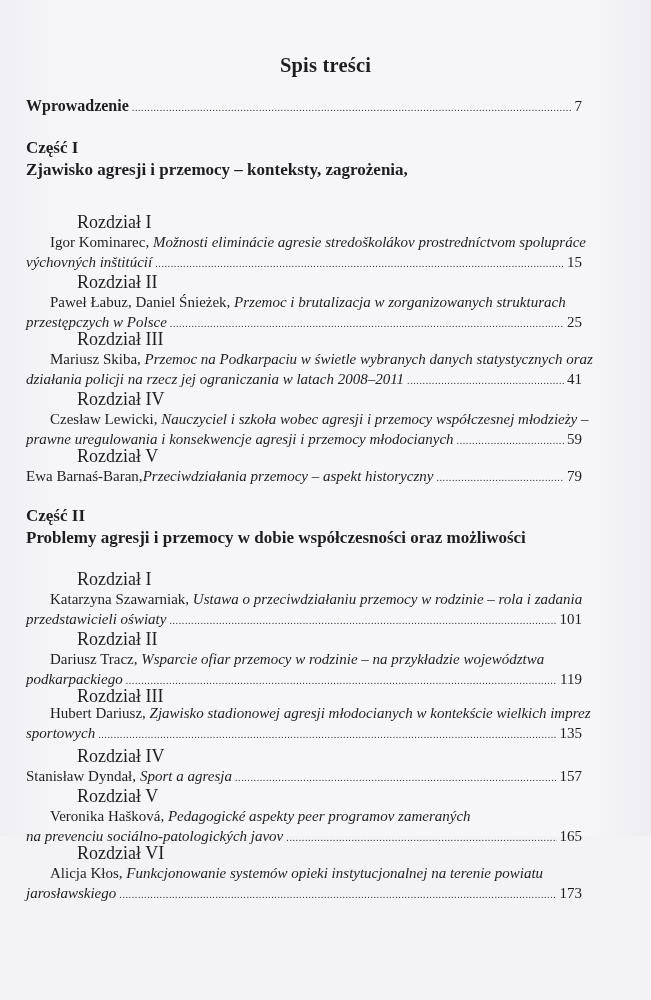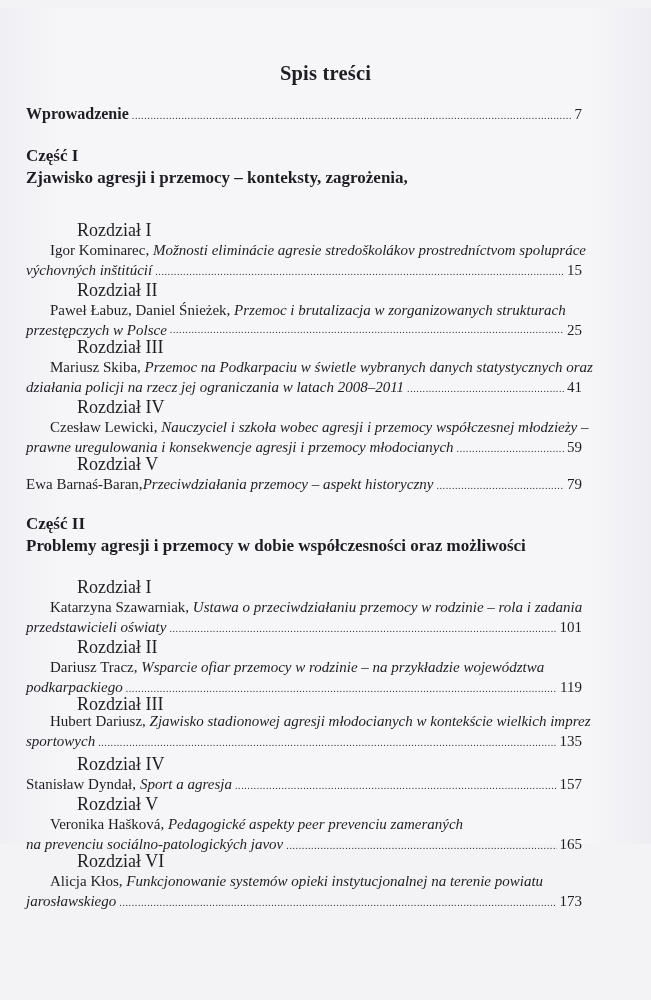--- a/index.html
+++ b/index.html
@@ -10,21 +10,21 @@
       width: 651px;
       height: 1000px;
       background: #f3f2f5;
       position: relative;
       overflow: hidden;
       font-family: "Liberation Serif", serif;
       color: #1e1e22;
     }
     .page {
       position: absolute;
-      left: 0; top: 8px;
+      left: 0; top: 0;
       width: 651px; height: 836px;
       background: linear-gradient(90deg, #f0eff3 0%, #f6f5f8 10%, #f6f5f8 90%, #eeedf1 100%);
       font-family: Liberation Serif, serif;
     }
     .title {
       position: absolute;
       top: 54px;
       left: 0;
       width: 651px;
       text-align: center;
@@ -106,21 +106,21 @@
     <span class="txt it">výchovných inštitúcií</span>
     <span class="dots"></span>
     <span class="pg">15</span>
   </div>
 
   <div class="rozdzial" style="top:272px;">Rozdział II</div>
   <div class="plain-line" style="top:292px;">
     <span>Paweł Łabuz, Daniel Śnieżek,</span>
     <span class="it">Przemoc i brutalizacja w zorganizowanych strukturach</span>
   </div>
-  <div class="line" style="top:312px;align-items:center;">
+  <div class="line" style="top:312px;">
     <span class="txt it">przestępczych w Polsce</span>
     <span class="dots"></span>
     <span class="pg">25</span>
   </div>
 
   <div class="rozdzial" style="top:329px;">Rozdział III</div>
   <div class="plain-line" style="top:349px;">
     <span>Mariusz Skiba,</span>
     <span class="it">Przemoc na Podkarpaciu w świetle wybranych danych statystycznych oraz</span>
   </div>
@@ -189,21 +189,21 @@
   <div class="line" style="top:766px;">
     <span class="txt">Stanisław Dyndał,</span>
     <span class="txt it" style="margin-left:4px;">Sport a agresja</span>
     <span class="dots"></span>
     <span class="pg">157</span>
   </div>
 
   <div class="rozdzial" style="top:786px;">Rozdział V</div>
   <div class="plain-line" style="top:806px;">
     <span>Veronika Hašková,</span>
-    <span class="it">Pedagogické aspekty peer prevenciu zameraných</span>
+    <span class="it">Pedagogické aspekty peer programov zameraných</span>
   </div>
   <div class="line" style="top:826px;">
     <span class="txt it">na prevenciu sociálno-patologických javov</span>
     <span class="dots"></span>
     <span class="pg">165</span>
   </div>
 
   <div class="rozdzial" style="top:843px;">Rozdział VI</div>
   <div class="plain-line" style="top:863px;">
     <span>Alicja Kłos,</span>

